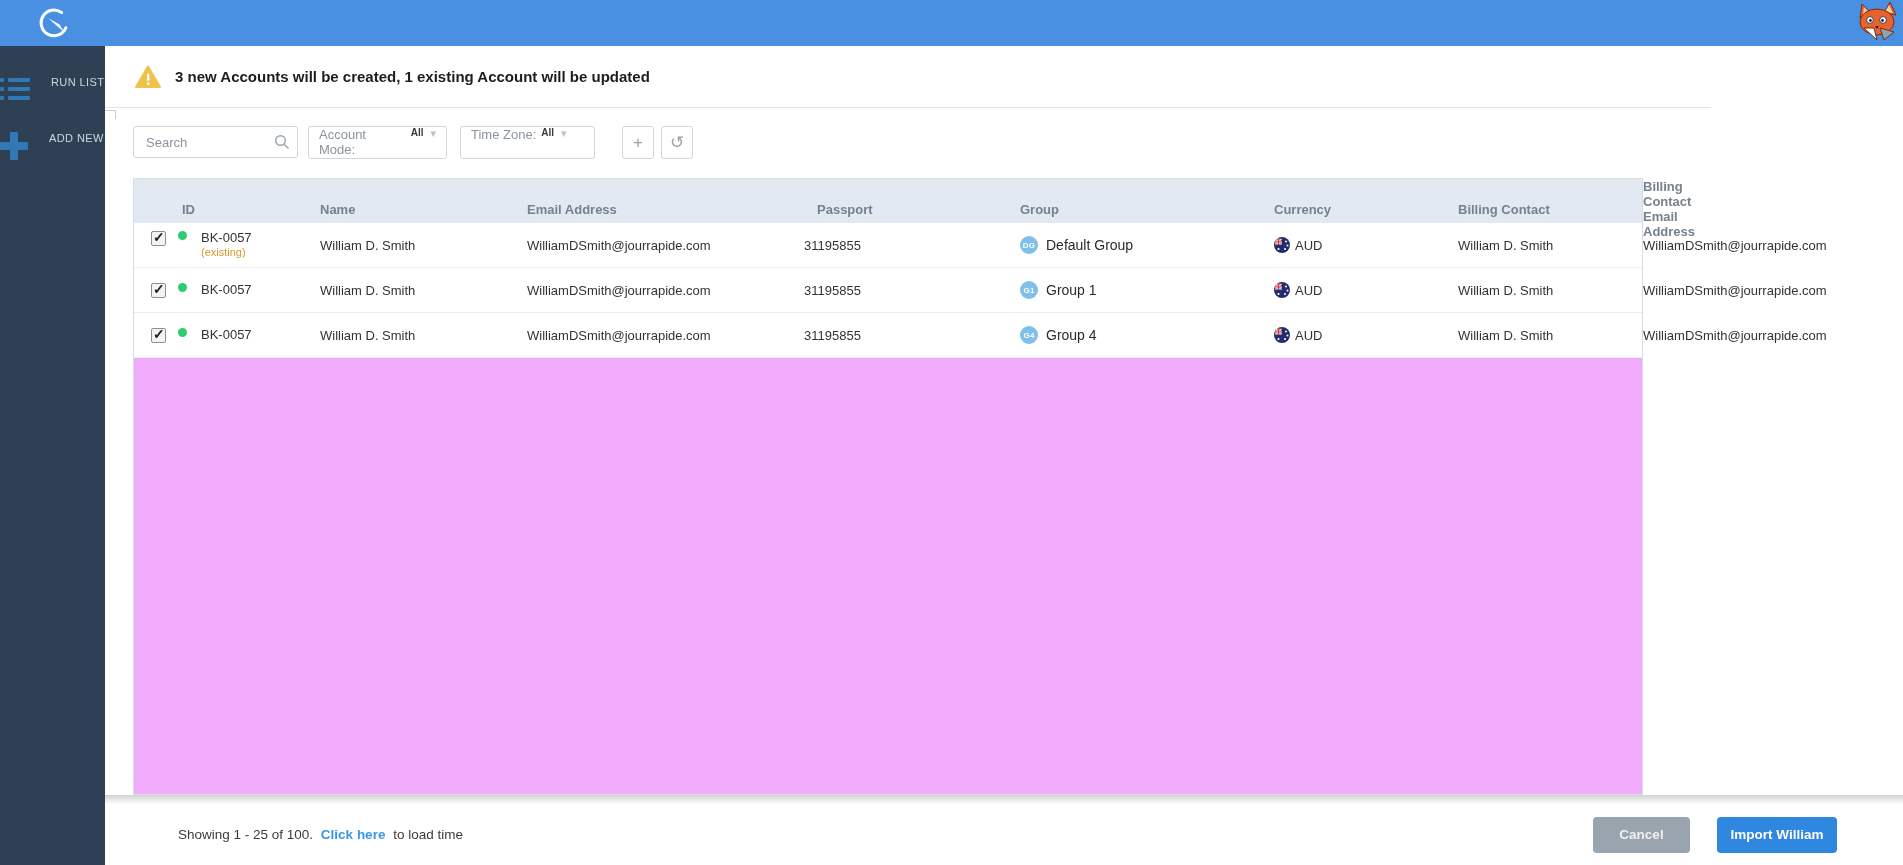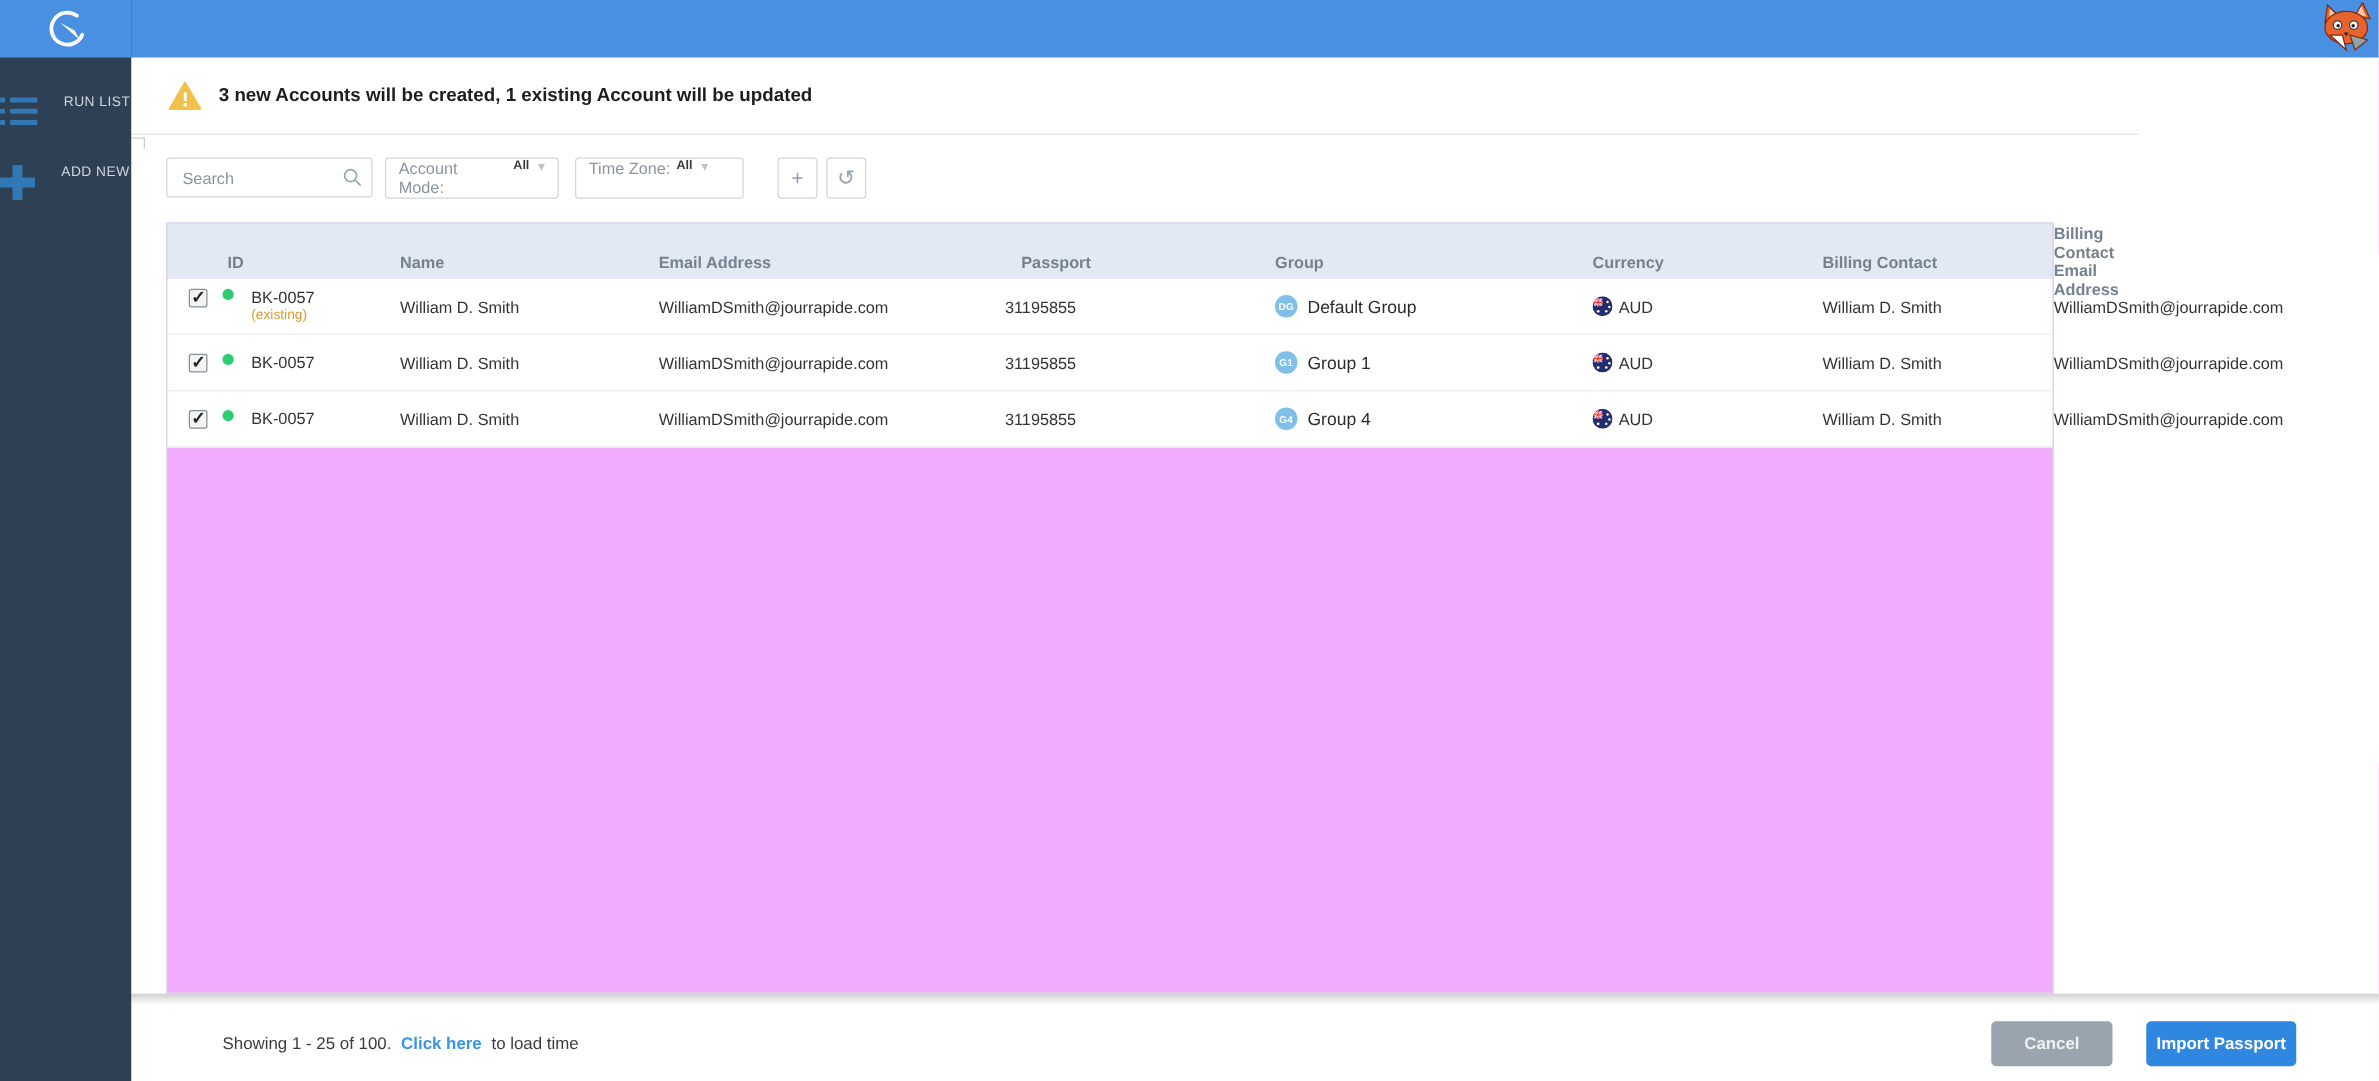--- a/index.html
+++ b/index.html
@@ -304,16 +304,16 @@
 <div class="footer">
   <div class="footer-shadow"></div>
   <div class="footer-inner">
     <div class="footer-text">
       <span>Showing 1 - 25 of 100.</span>
       <span class="footer-link">Click here</span>
       <span>to load time</span>
     </div>
     <div class="footer-buttons">
       <button class="btn btn-cancel">Cancel</button>
-      <button class="btn btn-import">Import Passport</button>
+      <button class="btn btn-import">Import William</button>
     </div>
   </div>
 </div>
 
 </body></html>

